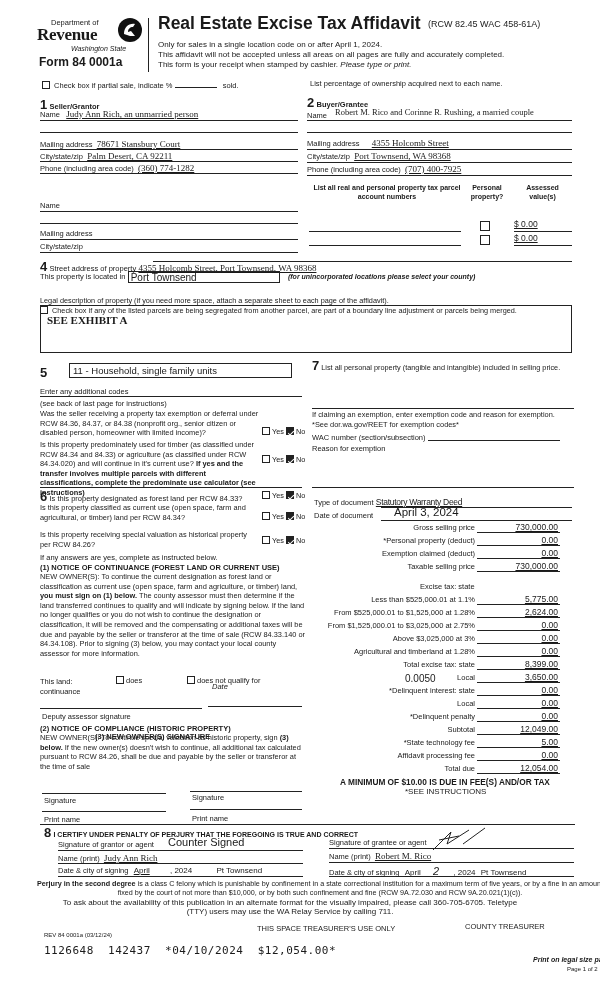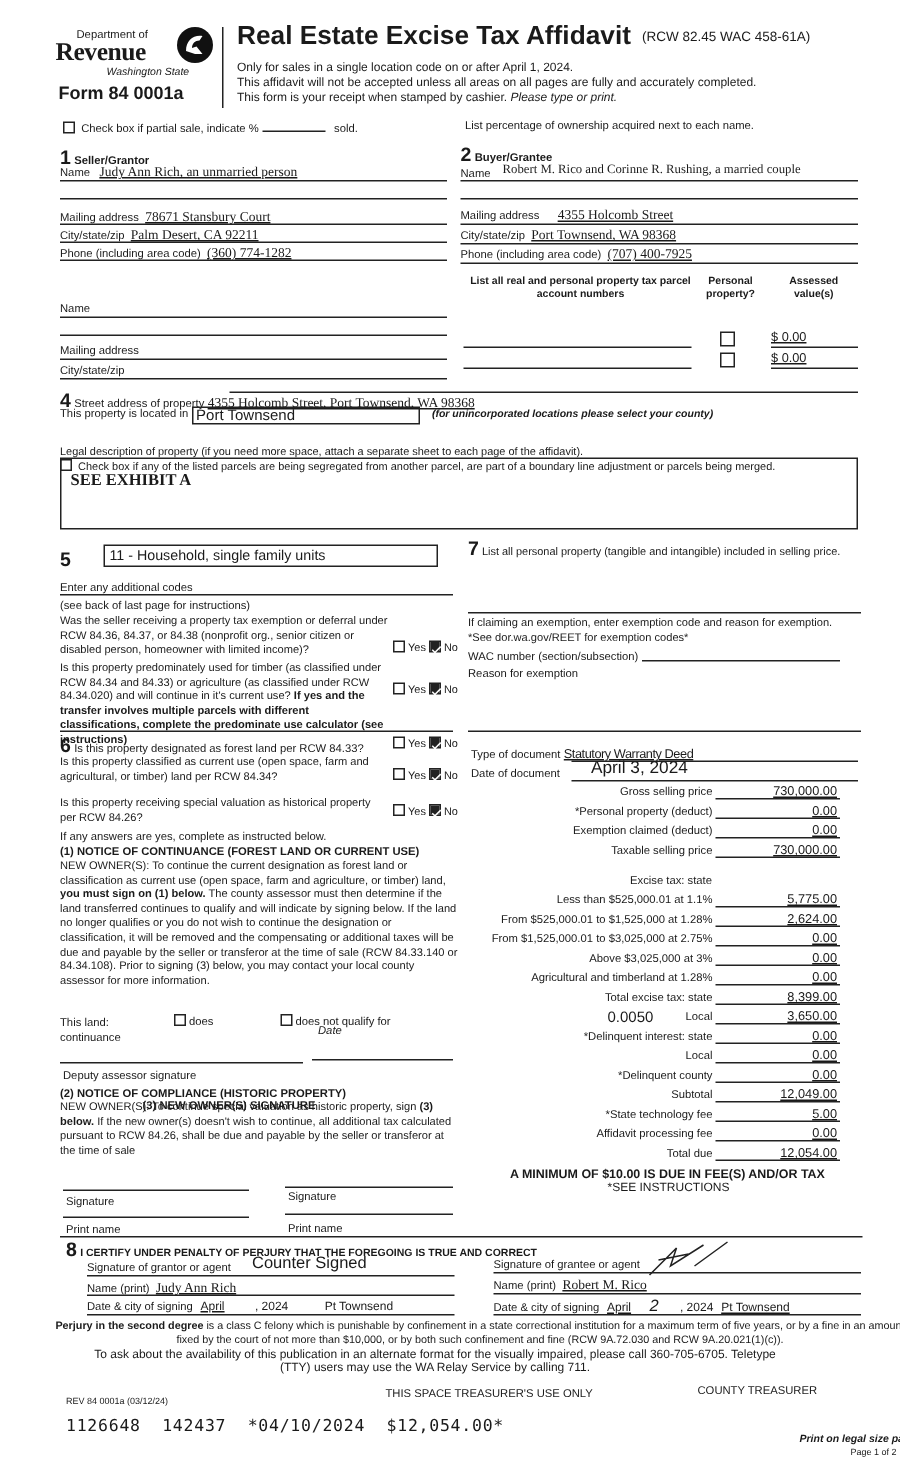--- a/index.html
+++ b/index.html
@@ -314,21 +314,21 @@
   <span class="tl">*Delinquent interest: state</span>
     <span class="tline"></span>
   <span class="tv">0.00</span>
 </div>
 <div class="tax-row" style="top:698px;">
   <span class="tl">Local</span>
     <span class="tline"></span>
   <span class="tv">0.00</span>
 </div>
 <div class="tax-row" style="top:711px;">
-  <span class="tl">*Delinquent county</span>
+  <span class="tl">*Delinquent penalty</span>
     <span class="tline"></span>
   <span class="tv">0.00</span>
 </div>
 <div class="tax-row" style="top:724px;">
   <span class="tl">Subtotal</span>
     <span class="tline"></span>
   <span class="tv">12,049.00</span>
 </div>
 <div class="tax-row" style="top:737px;">
   <span class="tl">*State technology fee</span>

